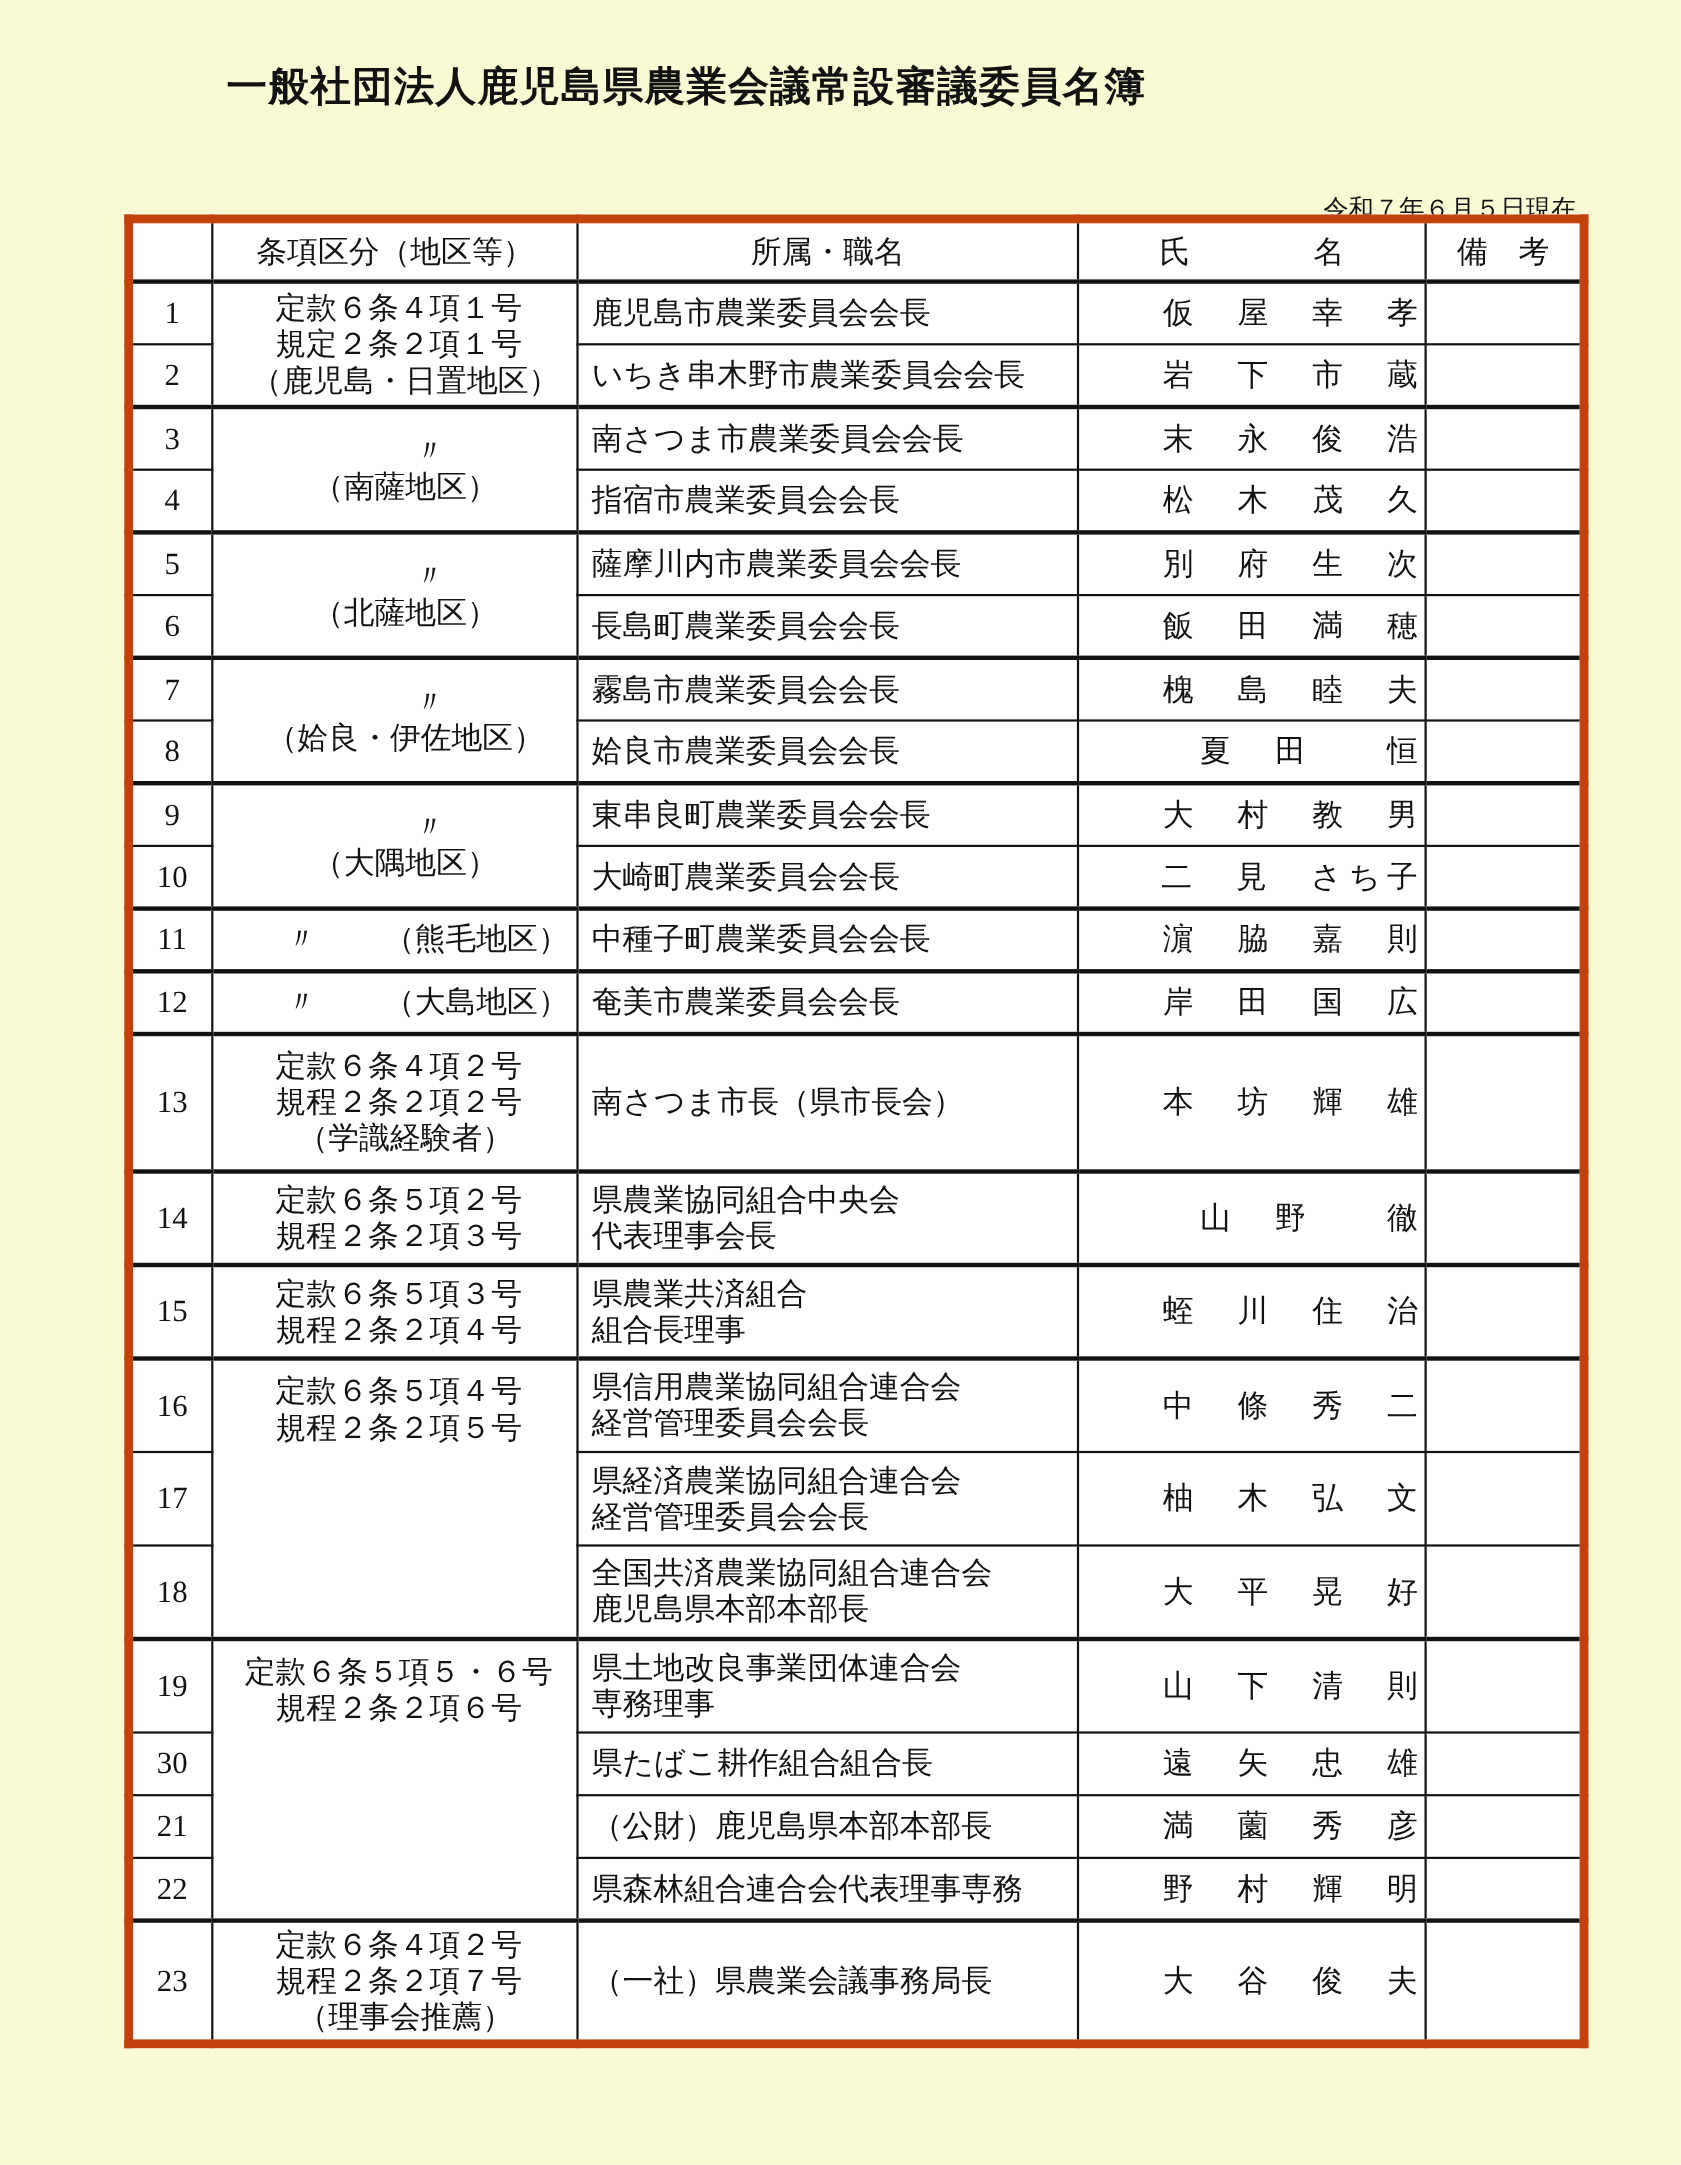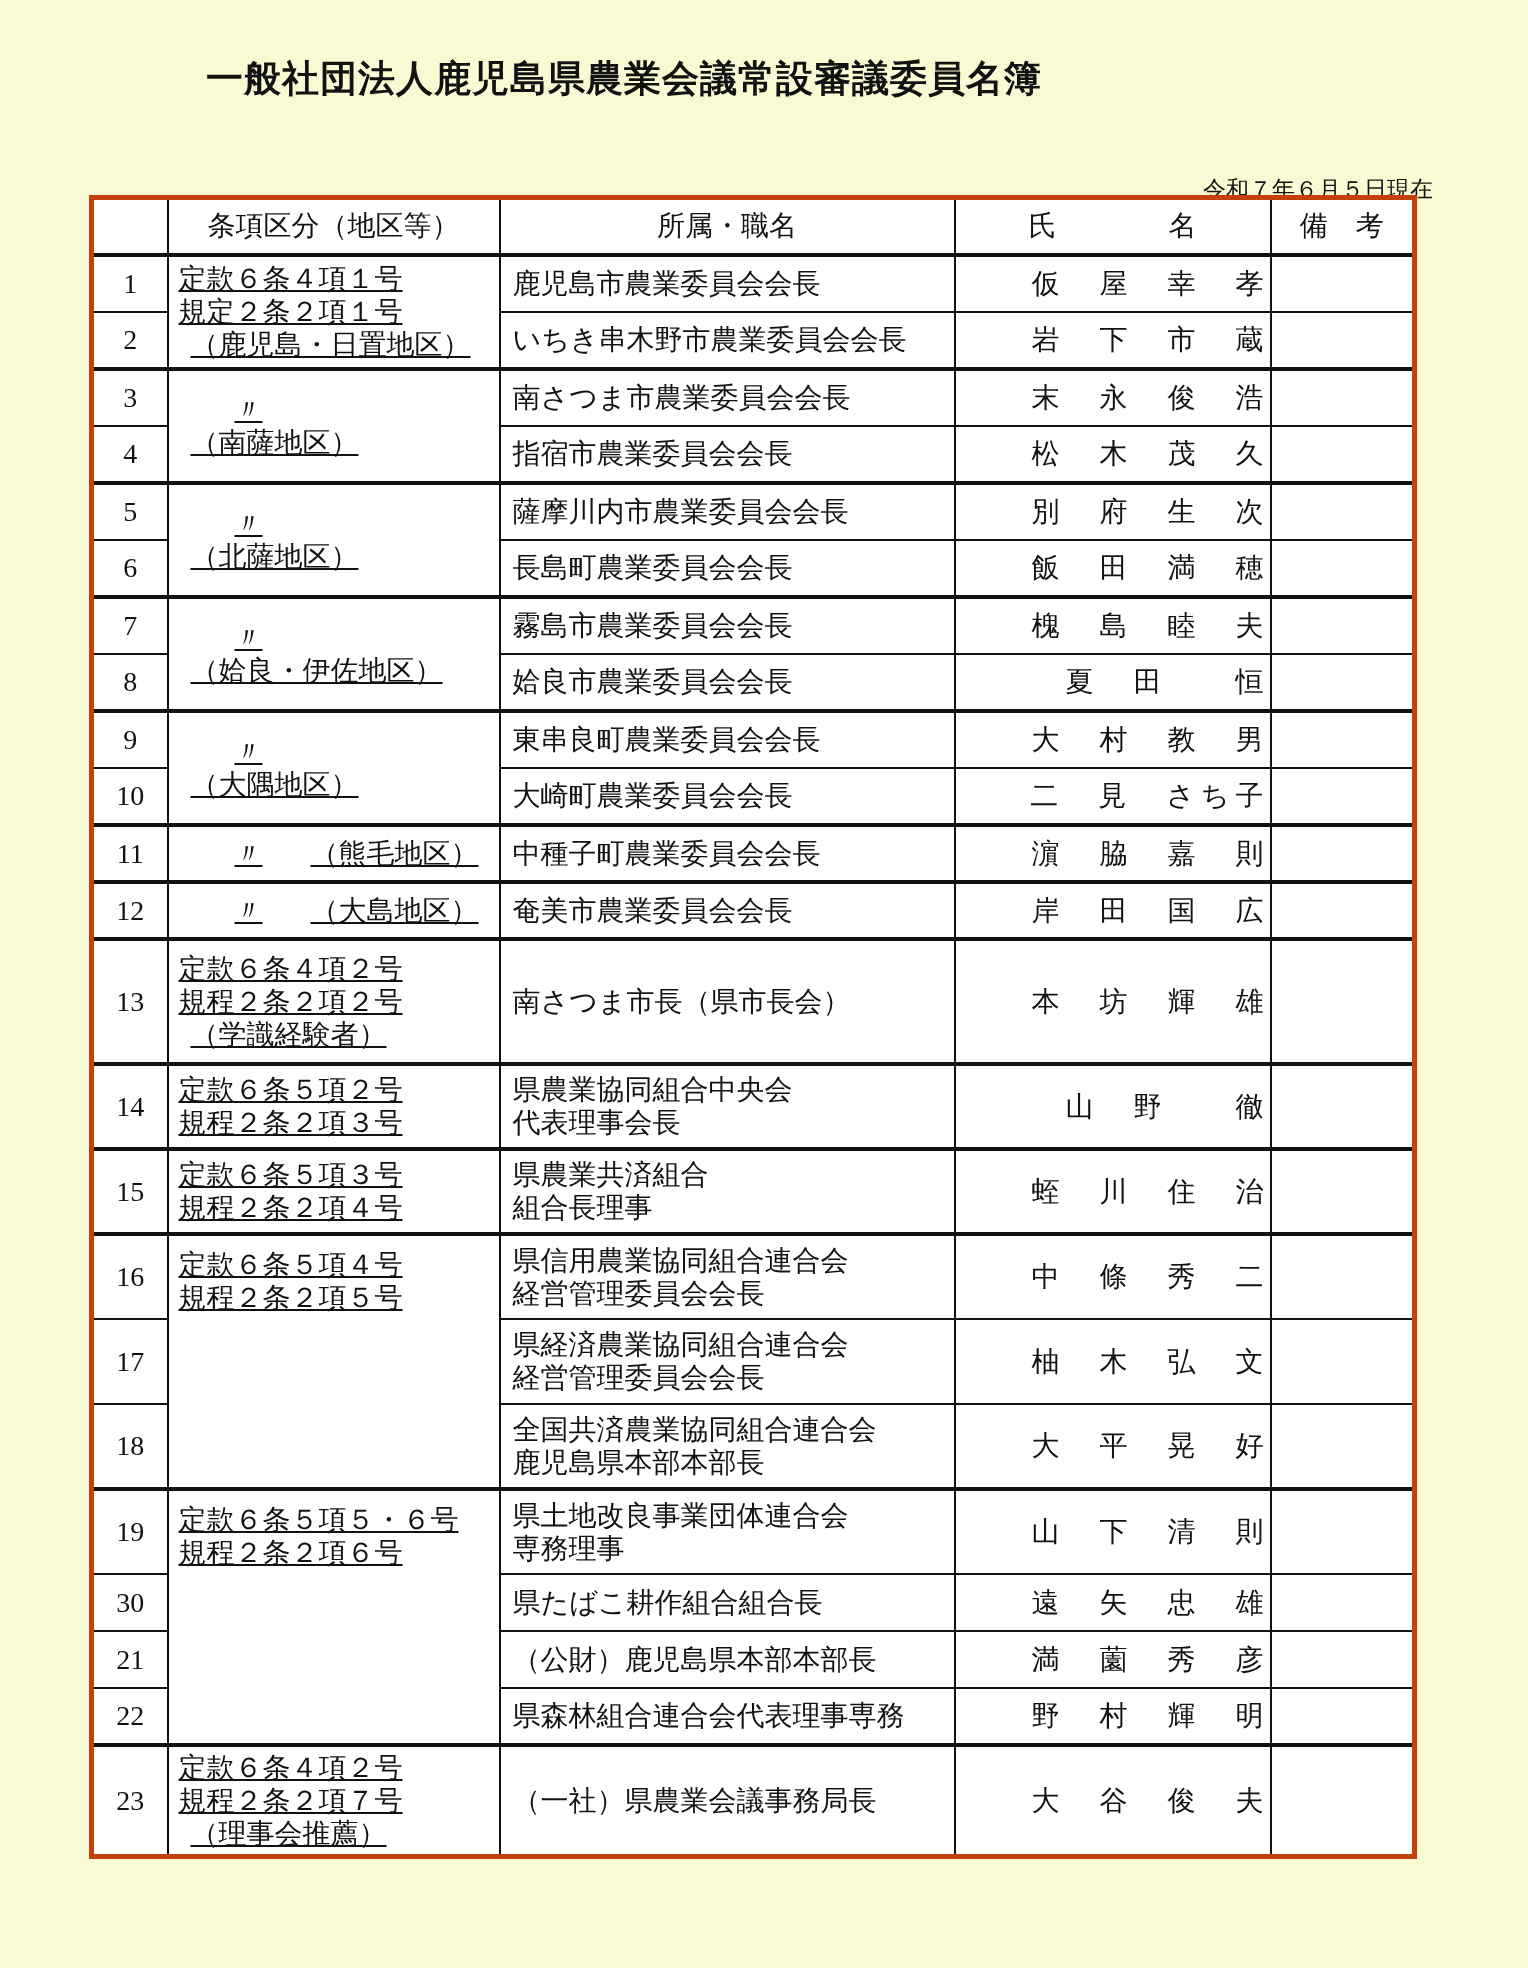--- a/index.html
+++ b/index.html
@@ -15,35 +15,35 @@
     font-weight:bold; font-size:37px; letter-spacing:1px; white-space:nowrap;
   }
   .date-note {
     position:absolute; top:136px; right:95px;
     font-size:23px; white-space:nowrap;margin-top:38px;
   }
   table.roster {
     position:absolute; left:89px; top:195px; width:1323px;
     border-collapse:collapse; background:#ffffff; table-layout:fixed;
   }
-  table.roster { border:5px solid #c2410c; }
+  table.roster { border:8px solid #c2410c;margin-left:24px; }
   th, td { border:2px solid #121212; padding:0; }
   th {
     border-bottom-width:4px; font-weight:normal; font-size:28px;
     text-align:center; vertical-align:middle;
   }
   td { font-size:28px; line-height:33px; vertical-align:middle; }
   tr.grp > td { border-bottom-width:4px; }
   td.gb { border-bottom-width:4px; }
   tr.rh-s  { height:57px; }
   tr.rh-m  { height:85px; }
   tr.rh-l  { height:125px; }
   tr.rh-xl { height:112px; }
   td.no  { text-align:center; }
-  td.cat { text-align:left; padding:2px 16px 2px 10px;text-decoration:underline; }
+  td.cat { text-align:center; padding:2px 3px 2px 10px; }
   td.cat-top { vertical-align:top; padding-top:12px; }
   td.aff { text-align:left; padding:2px 6px 2px 12px; }
   td.name { text-align:right; letter-spacing:6px; }
   .ditto-mark { padding-left:56px; }
   .indent { padding-left:12px; }
   .inline-row {
     display:flex; justify-content:space-between; align-items:center;
     padding:0 4px 0 56px;
   }
 </style>

